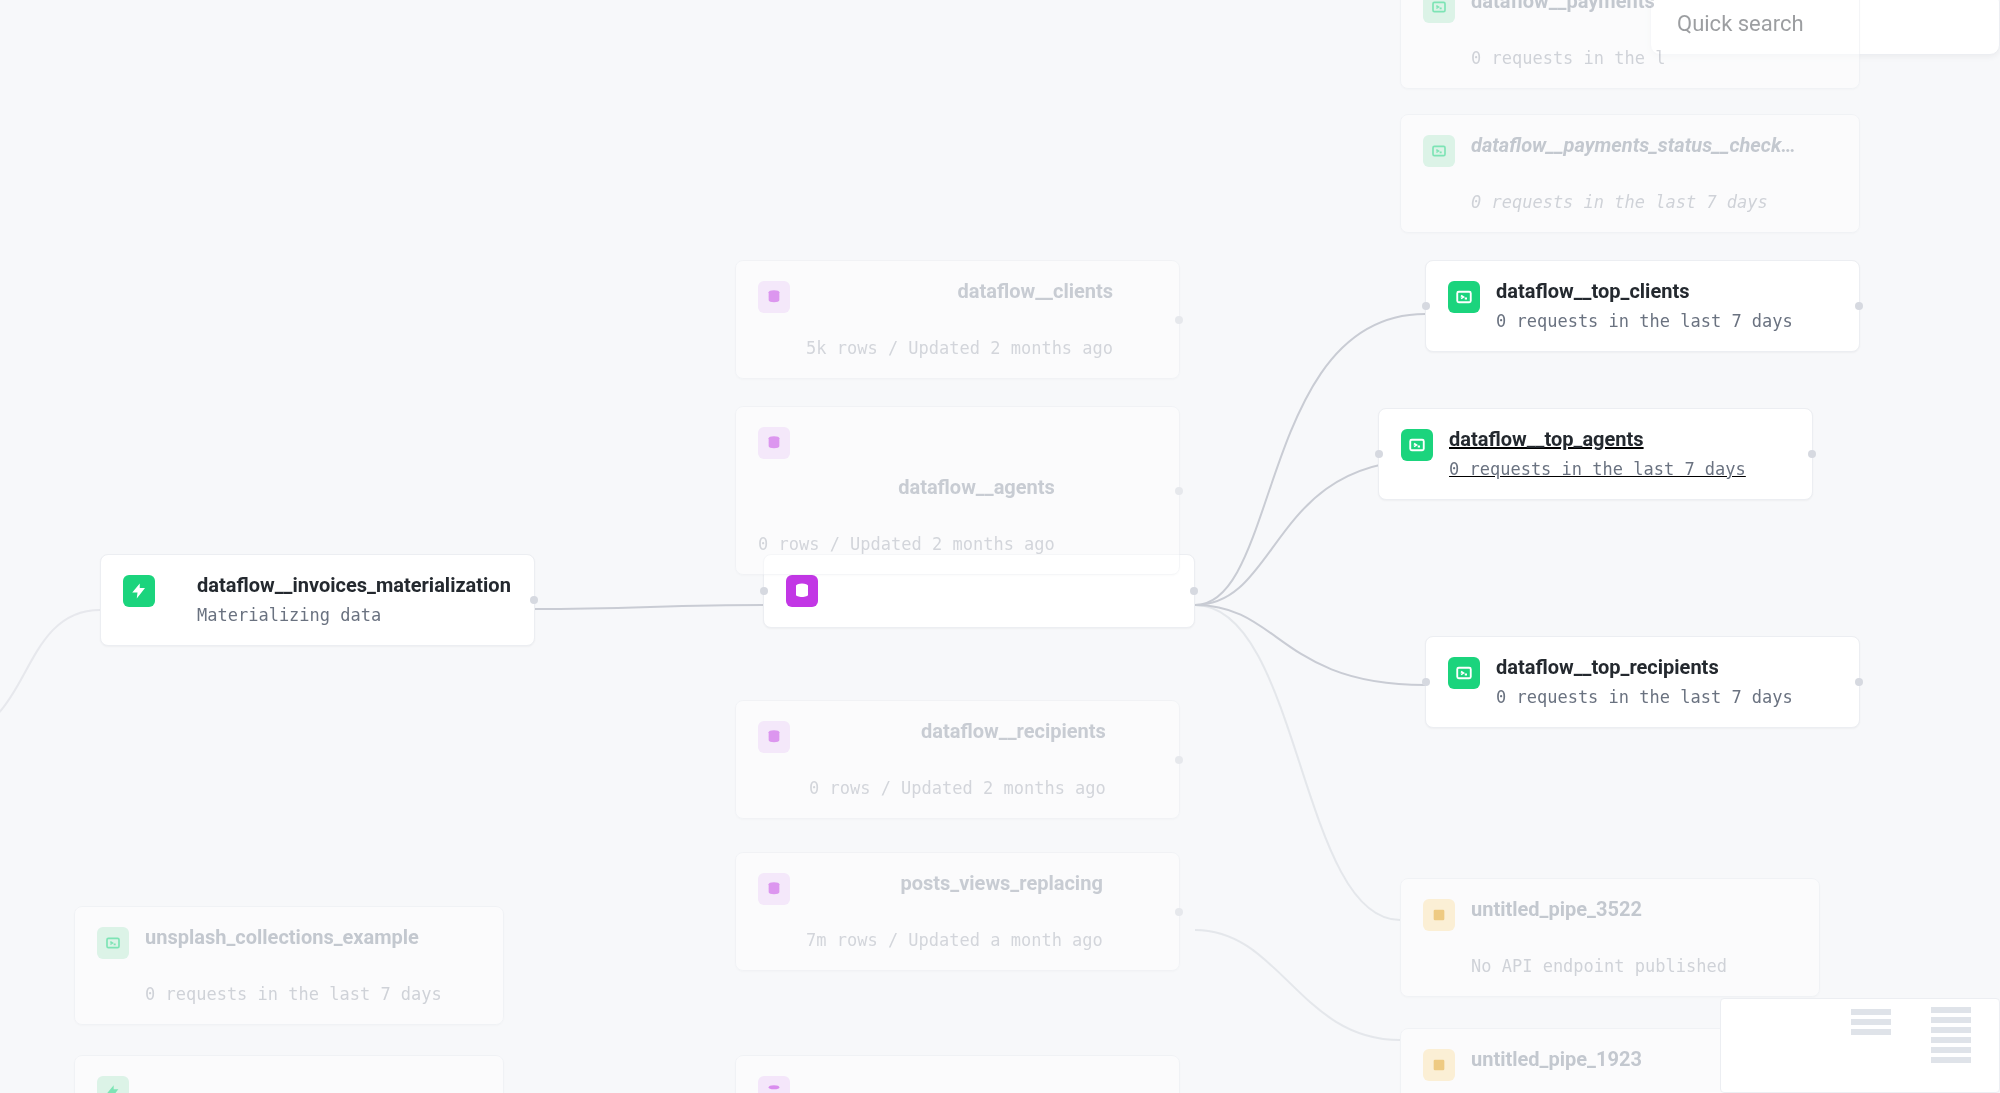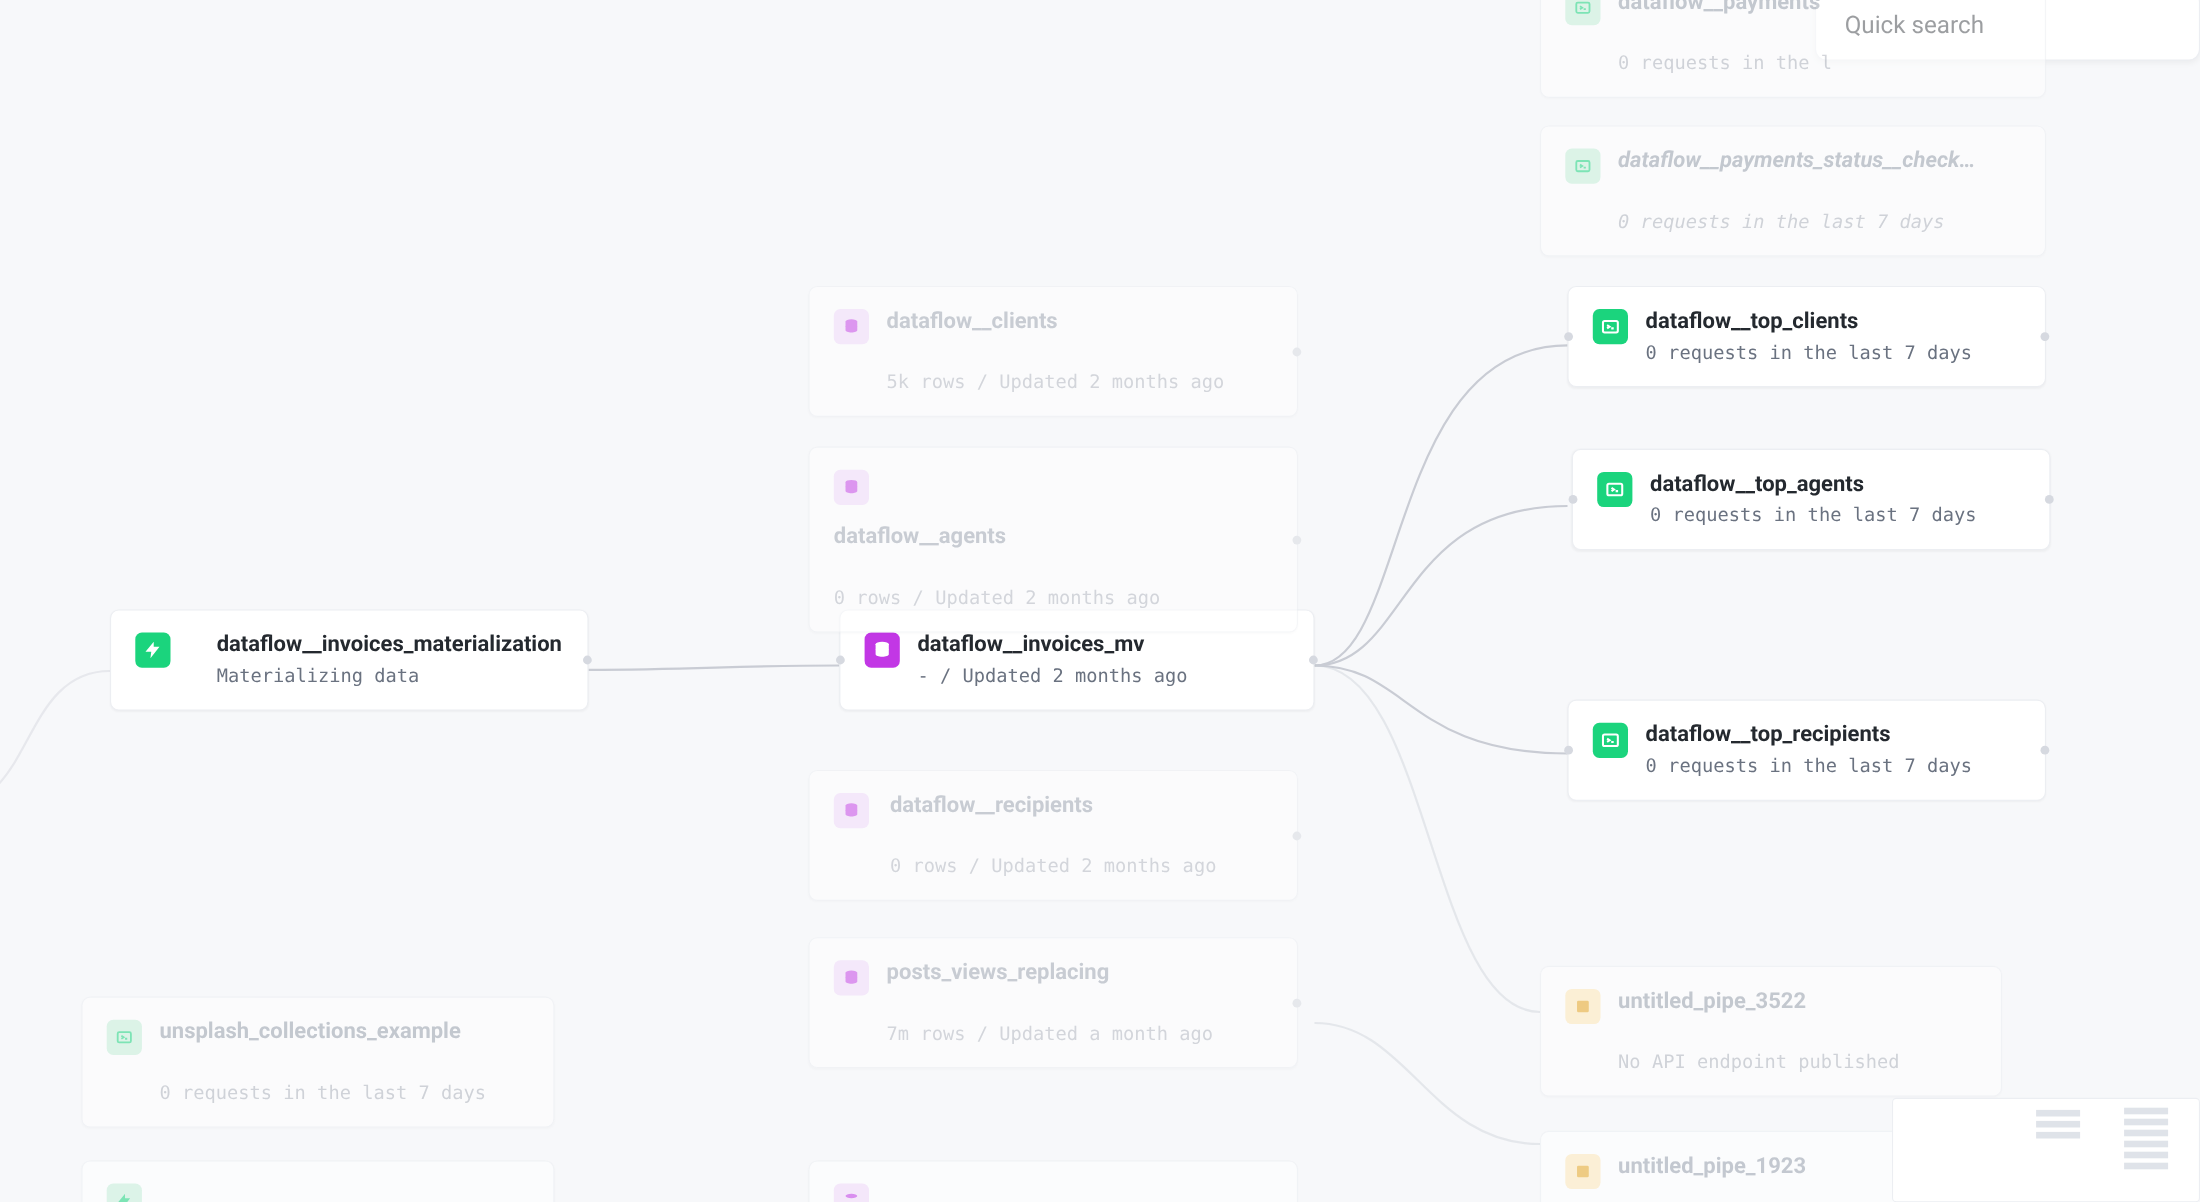--- a/index.html
+++ b/index.html
@@ -26,21 +26,21 @@
     position: absolute;
     background: #fff;
     border: 1px solid #eceef2;
     border-radius: 8px;
     padding: 18px 22px 20px 22px;
     box-shadow: 0 1px 2px rgba(0,0,0,0.04);
     display: flex;
     align-items: flex-start;
     gap: 16px;
   }
-  .node.dim { opacity: 0.5; }
+  .node.dim { opacity: 0.5; text-align: right; }
   .node.dim2 { opacity: 0.55; }
   .icon {
     width: 32px;
     height: 32px;
     border-radius: 6px;
     display: flex;
     align-items: center;
     justify-content: center;
     flex-shrink: 0;
     margin-top: 2px;
@@ -139,24 +139,20 @@
   </div>
 
   <div class="node" style="left:763px; top:554px; width:432px;">
     <div class="icon icon-db">
       <svg width="18" height="18" viewBox="0 0 24 24" fill="#fff">
           <ellipse cx="12" cy="5" rx="8" ry="3"></ellipse>
           <path d="M4 5v6c0 1.7 3.6 3 8 3s8-1.3 8-3V5"></path>
           <path d="M4 11v6c0 1.7 3.6 3 8 3s8-1.3 8-3v-6"></path>
         </svg>
     </div>
-    <div class="text">
-      <div class="title">dataflow__invoices_mv</div>
-      <div class="subtitle">- / Updated 2 months ago</div>
-    </div>
     <div class="handle right"></div>
     <div class="handle left"></div>
   </div>
 
   <div class="node dim" style="left:735px; top:260px; width:445px;">
     <div class="icon icon-db-dim">
       <svg width="16" height="16" viewBox="0 0 24 24" fill="#c237e5">
           <ellipse cx="12" cy="5" rx="8" ry="3"></ellipse>
           <path d="M4 5v6c0 1.7 3.6 3 8 3s8-1.3 8-3V5"></path>
           <path d="M4 11v6c0 1.7 3.6 3 8 3s8-1.3 8-3v-6"></path>
@@ -222,21 +218,21 @@
         </svg>
     </div>
     <div class="text">
       <div class="title">dataflow__top_clients</div>
       <div class="subtitle">0 requests in the last 7 days</div>
     </div>
     <div class="handle left"></div>
     <div class="handle right"></div>
   </div>
 
-  <div class="node" style="left:1429px; top:408px; width:435px;">
+  <div class="node" style="left:1378px; top:408px; width:435px;text-decoration:underline;">
     <div class="icon icon-api">
       <svg width="18" height="18" viewBox="0 0 24 24" fill="none" stroke="#fff" stroke-width="2.5">
           <rect x="3" y="5" width="18" height="14" rx="2"></rect>
           <path d="M8 10l3 2-3 2M13 14h3"></path>
         </svg>
     </div>
     <div class="text">
       <div class="title">dataflow__top_agents</div>
       <div class="subtitle">0 requests in the last 7 days</div>
     </div>

